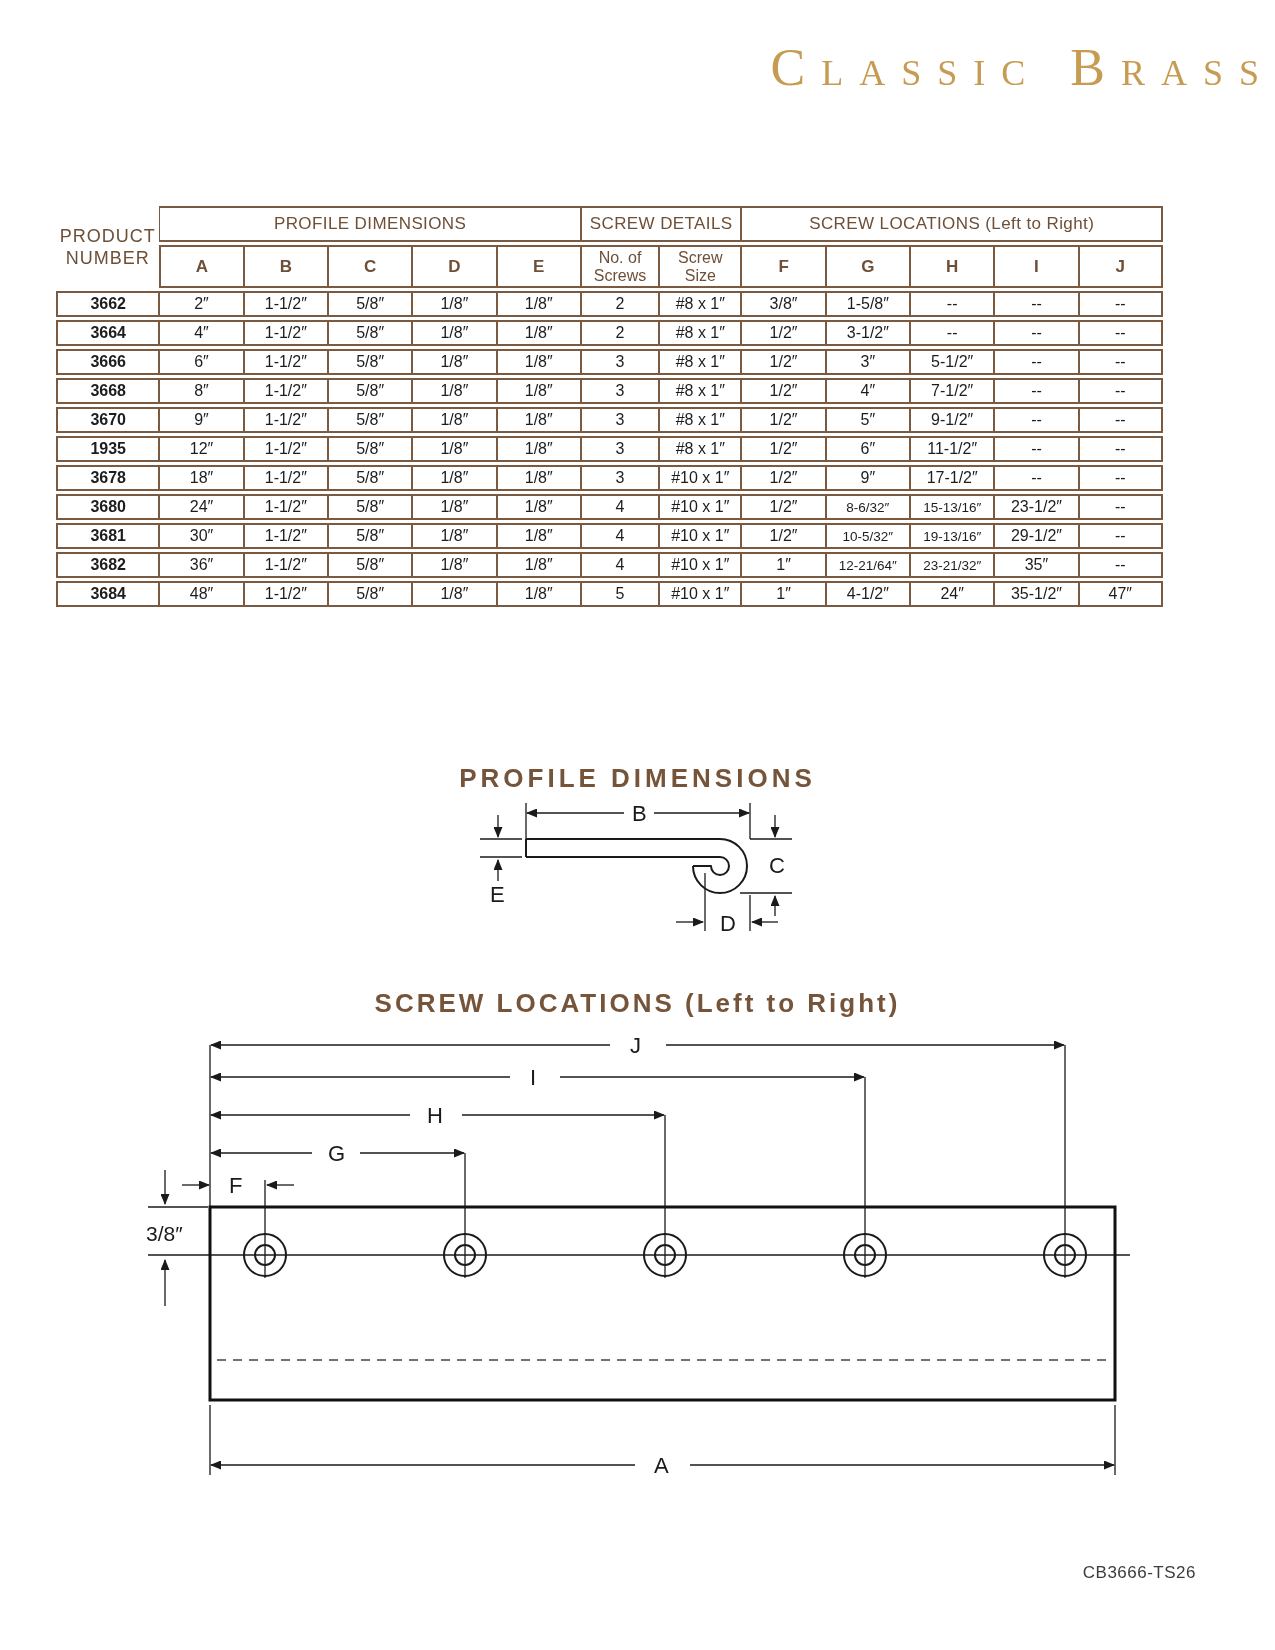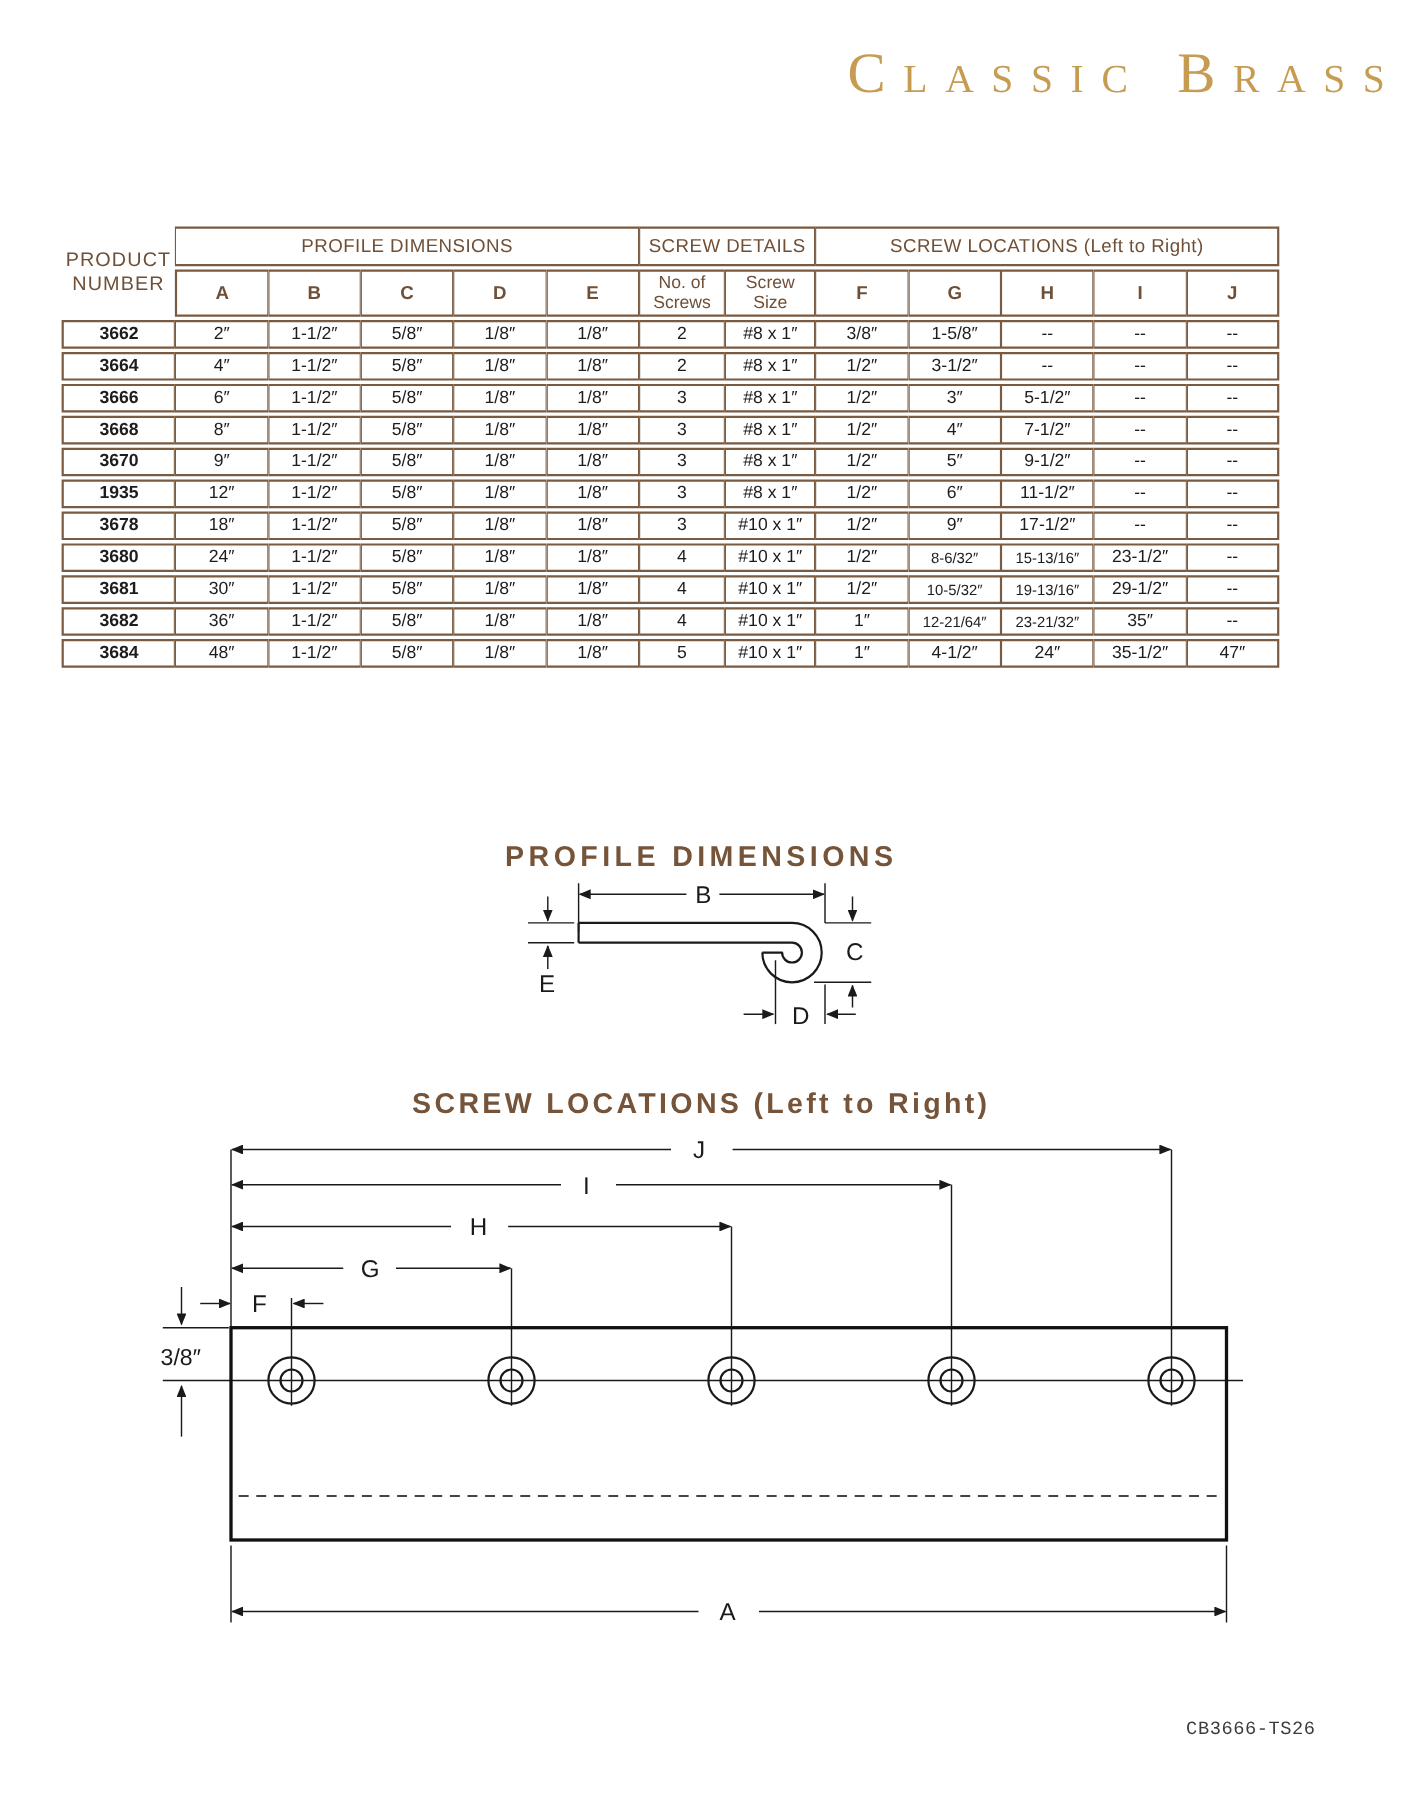--- a/index.html
+++ b/index.html
@@ -91,21 +91,21 @@
   .sec-heading.screws{ top:988px; }
   
   svg{ position:absolute; display:block; }
   svg text{
     font-family:"Liberation Sans","DejaVu Sans",sans-serif;
     fill:#1a1a1a;
   }
   .footer{
     position:absolute;
     top:1563px; right:79px;
-    font-family:Liberation Mono, monospace;
+    font-family:Liberation Sans, sans-serif;
     font-size:17px;
     color:#3c3c3c;
     letter-spacing:.5px;
   }
 </style>
 </head>
 <body>
 
 <div class="page">
 

